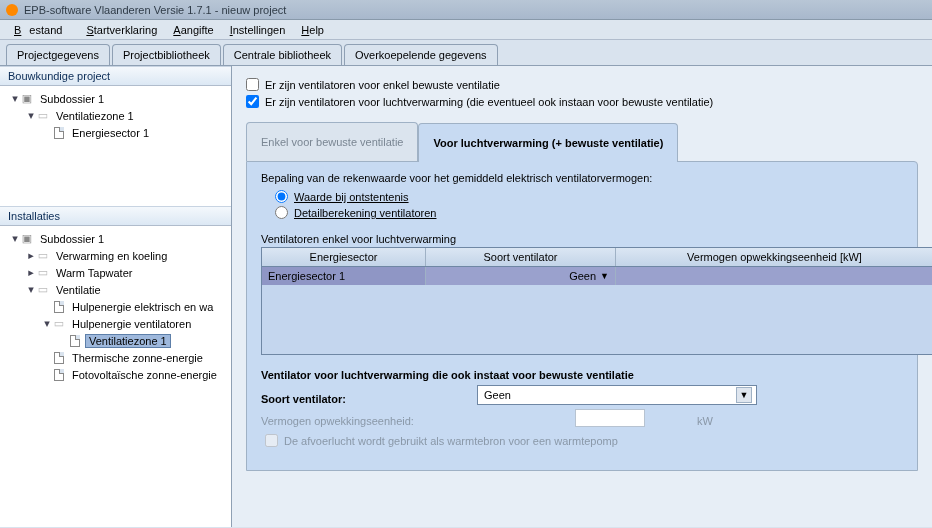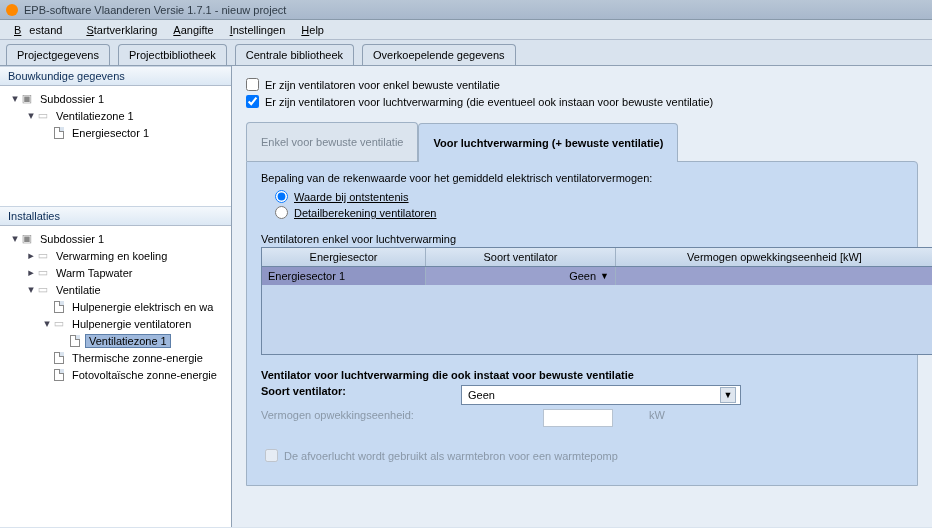--- a/index.html
+++ b/index.html
@@ -42,21 +42,21 @@
   .tabs-main {
     display: flex;
     padding: 4px 6px 0 6px;
     background: #d9e3ee;
   }
   .tabs-main .tab {
     padding: 4px 10px;
     background: #d9e3ee;
     border: 1px solid #8fa0b4;
     border-bottom: none;
-    margin-right: 8px;
+    margin-right: 2px;
     border-radius: 4px 4px 0 0;
     white-space: nowrap;
   }
   .body-area {
     display: flex;
     height: calc(528px - 20px - 20px - 26px);
     border-top: 1px solid #8fa0b4;
   }
   .left-col {
     width: 232px;
@@ -183,40 +183,40 @@
   .td.c2 { width: 190px; justify-content:flex-end; background:#9aa1cd;}
   .td.c2 .dd { margin-left:4px; font-size:9px;}
   .td.c3 { flex:1; background:#9aa1cd;}
   .scroll-col {
     position:absolute; right:0; top:0; bottom:0;
     width:15px; background:#dfe6ef;
     border-left:1px solid #9fb1c5;
     display:flex; flex-direction:column; justify-content:flex-start;
   }
   .scroll-btn { height:15px; background:#cdd8e6; border:1px solid #9fb1c5; display:flex; align-items:center; justify-content:center; font-size:9px; color:#333;}
-  .formrow { display:flex; align-items:flex-start; margin: 4px 0; }
+  .formrow { display:flex; align-items:flex-end; margin: 4px 0; gap: 16px; }
   .formrow .lbl { width: 200px; }
   .formrow .lbl.bold { font-weight:bold; }
   .formrow .lbl.disabled { color:#8a98a8; }
   .select-box {
     width: 280px; height: 20px;
     background:#fff; border:1px solid #6f87a4;
     display:flex; align-items:center; justify-content:space-between;
     padding: 0 4px 0 6px;
   }
   .select-box .arrow {
     width:16px; height:16px; background:#dfe6ef; border:1px solid #9fb1c5;
     display:flex; align-items:center; justify-content:center; font-size:9px;
   }
   .textfield {
     width: 70px; height:18px; background:#fff; border:1px solid #b7c3d1;
     margin-left: 6px;
   }
   .unit { margin-left: 20px; color:#8a98a8;padding-left:16px;}
-  .disabled-chk { display:flex; align-items:center; color:#8a98a8; margin-top:19px; padding-left:0;}
+  .disabled-chk { display:flex; align-items:center; color:#8a98a8; margin-top:4px; padding-left:0;}
   .disabled-chk input { margin-right:6px; }
 </style>
 </head>
 <body>
 
 <div class="titlebar">
   <span class="icon"></span>
   <span>EPB-software Vlaanderen Versie 1.7.1 - nieuw project</span>
 </div>
 
@@ -230,21 +230,21 @@
 
 <div class="tabs-main">
   <div class="tab">Projectgegevens</div>
   <div class="tab">Projectbibliotheek</div>
   <div class="tab">Centrale bibliotheek</div>
   <div class="tab">Overkoepelende gegevens</div>
 </div>
 
 <div class="body-area">
   <div class="left-col">
-    <div class="panel-header">Bouwkundige gegevens</div>
+    <div class="panel-header">Bouwkundige project</div>
     <div class="tree top">
       <div class="tree-row ind1">
         <span class="toggle">▾</span>
         <span class="node-icon folder-shadow">▣</span>
         <span class="tree-label">Subdossier 1</span>
       </div>
       <div class="tree-row ind2">
         <span class="toggle">▾</span>
         <span class="node-icon folder-plain">▭</span>
         <span class="tree-label">Ventilatiezone 1</span>

